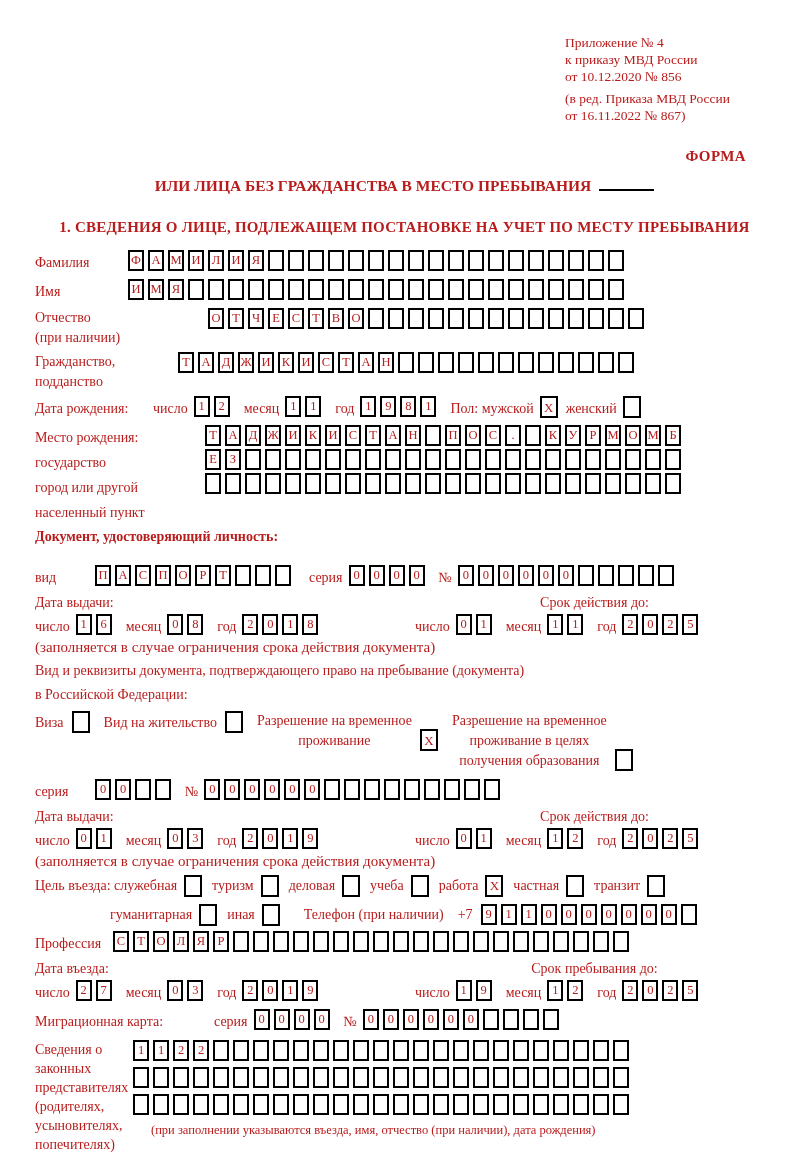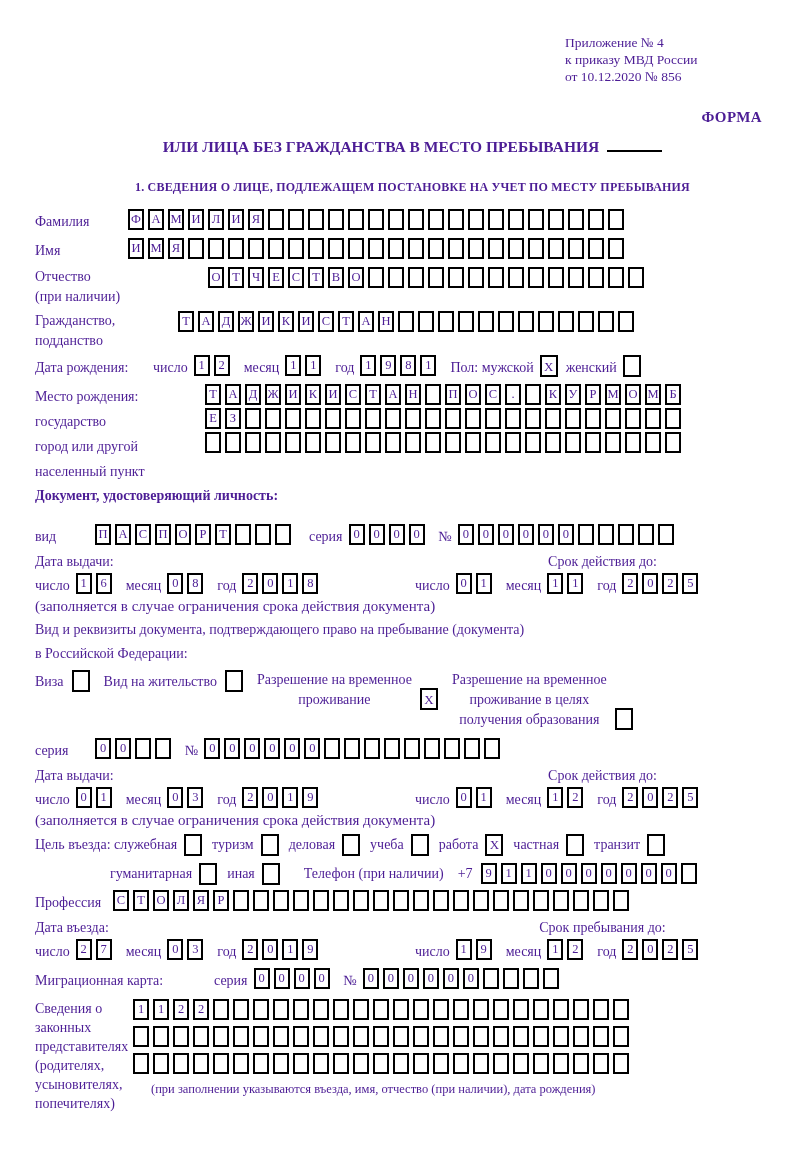--- a/index.html
+++ b/index.html
@@ -1,28 +1,28 @@
 <!DOCTYPE html>
 <html><head>
 <meta charset="utf-8">
 <style>
   * { margin:0; padding:0; box-sizing:border-box; }
   html,body { background:#ffffff; }
   .page {
     position:relative; width:800px; height:1163px; overflow:hidden;
-    background:#fff; color:#4c1d95;
+    background:#fff; color:#b91c1c;
     font-family:"Liberation Serif","DejaVu Serif",serif;
-    font-size:14px; padding:34px 10px 0 35px;
+    font-size:14px; padding:34px 26px 0 35px;
   }
   .appendix { margin-left:530px; font-size:13.5px; line-height:17px; white-space:pre-line; }
   .appendix.second { margin-top:5px; }
   .forma { text-align:right; padding-right:28px; font-weight:bold; font-size:15px; margin-top:24px; letter-spacing:0.4px; }
   .title { text-align:center; font-weight:bold; font-size:15.5px; line-height:22px; margin-top:10px; }
   .title .blank { display:inline-block; width:55px; border-bottom:2px solid #000; height:13px; margin-left:8px; }
-  .sec-heading { text-align:center; font-weight:bold; font-size:12px; margin-top:22px; margin-bottom:14px; letter-spacing:0.2px; }
+  .sec-heading { text-align:center; font-weight:bold; font-size:15px; margin-top:22px; margin-bottom:14px; letter-spacing:0.2px; }
   .row { display:flex; align-items:flex-start; margin-bottom:4px; }
   .lbl { white-space:pre-line; line-height:25px; flex:none; }
   .lbl.tight { line-height:20px; }
   .cells { display:flex; flex:none; }
   .cell {
     display:inline-flex; width:16px; height:21px; border:2px solid #000;
     margin-right:4px; align-items:center; justify-content:center;
     font-size:12.5px; flex:none; line-height:1;
   }
   .cb {
@@ -58,20 +58,22 @@
   .w98 { width:98px; } .w108 { width:108px; } .w165 { width:165px; }
 </style>
 </head>
 <body>
 
 <div class="page">
 
   <div class="appendix">Приложение № 4
 к приказу МВД России
 от 10.12.2020 № 856</div>
+  <div class="appendix second">(в ред. Приказа МВД России
+от 16.11.2022 № 867)</div>
   <div class="forma">ФОРМА</div>
 
   <div class="title">
     <div><span>ИЛИ ЛИЦА БЕЗ ГРАЖДАНСТВА В МЕСТО ПРЕБЫВАНИЯ</span><span class="blank"></span></div>
   </div>
 
   <div class="sec-heading">1. СВЕДЕНИЯ О ЛИЦЕ, ПОДЛЕЖАЩЕМ ПОСТАНОВКЕ НА УЧЕТ ПО МЕСТУ ПРЕБЫВАНИЯ</div>
 
   <div class="row">
     <span class="lbl w93">Фамилия</span>

